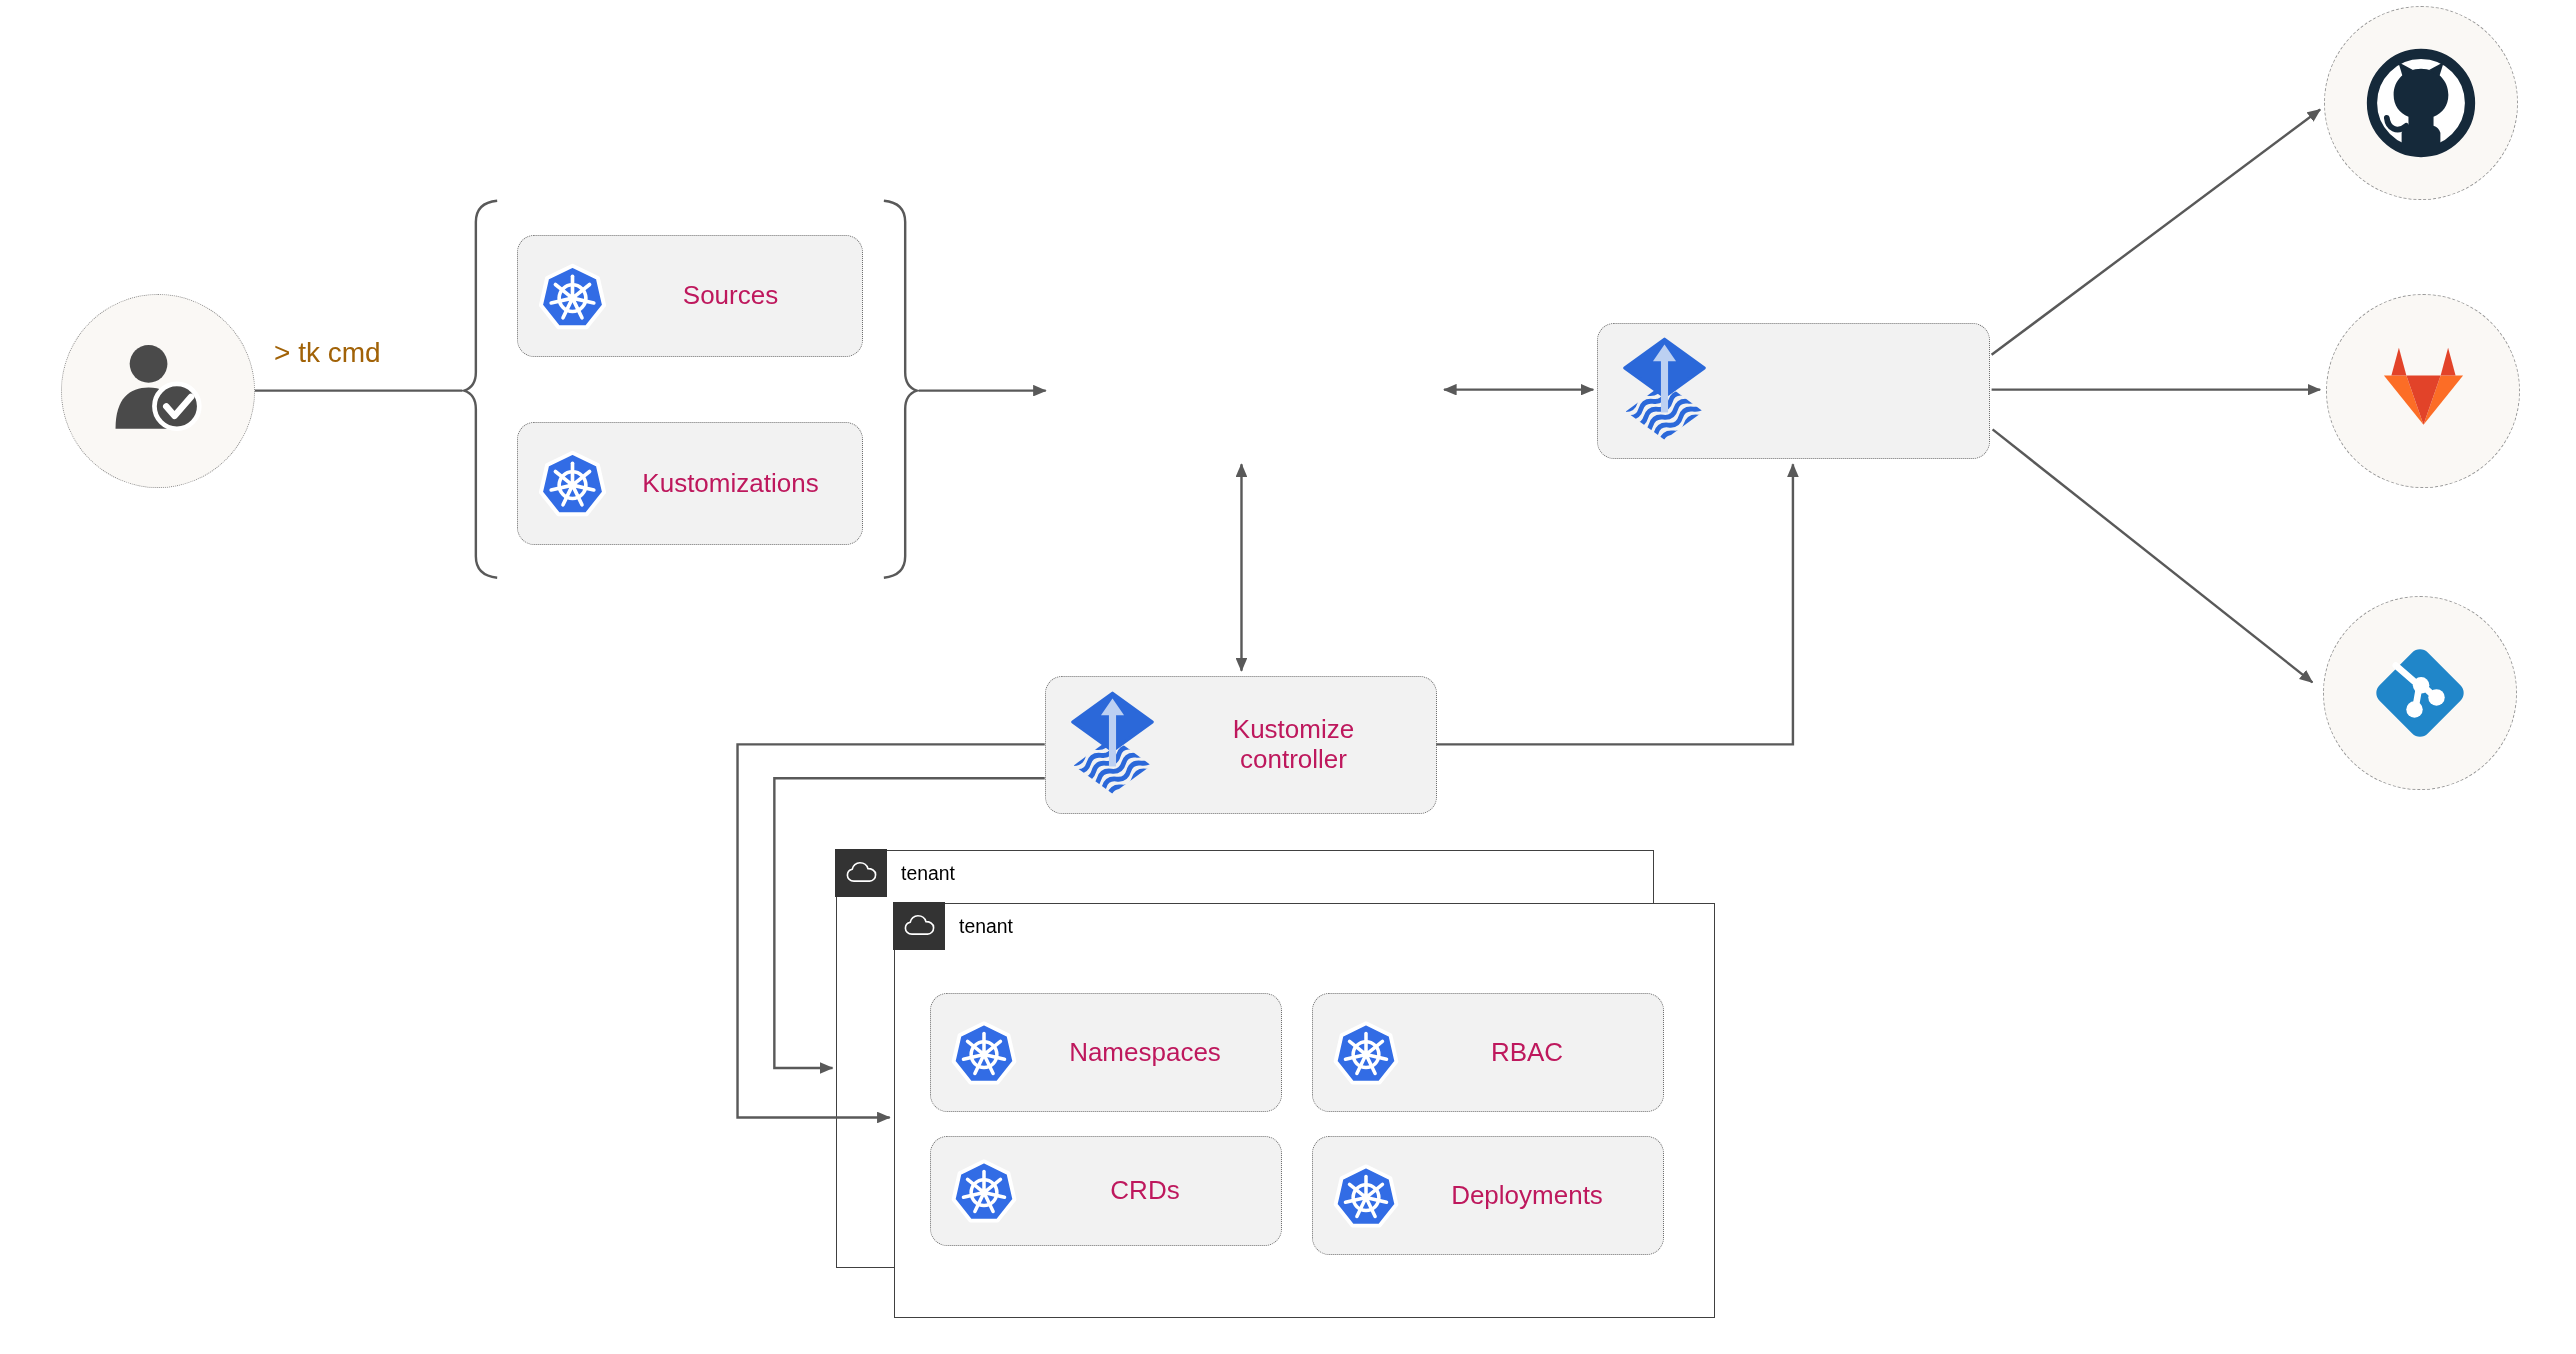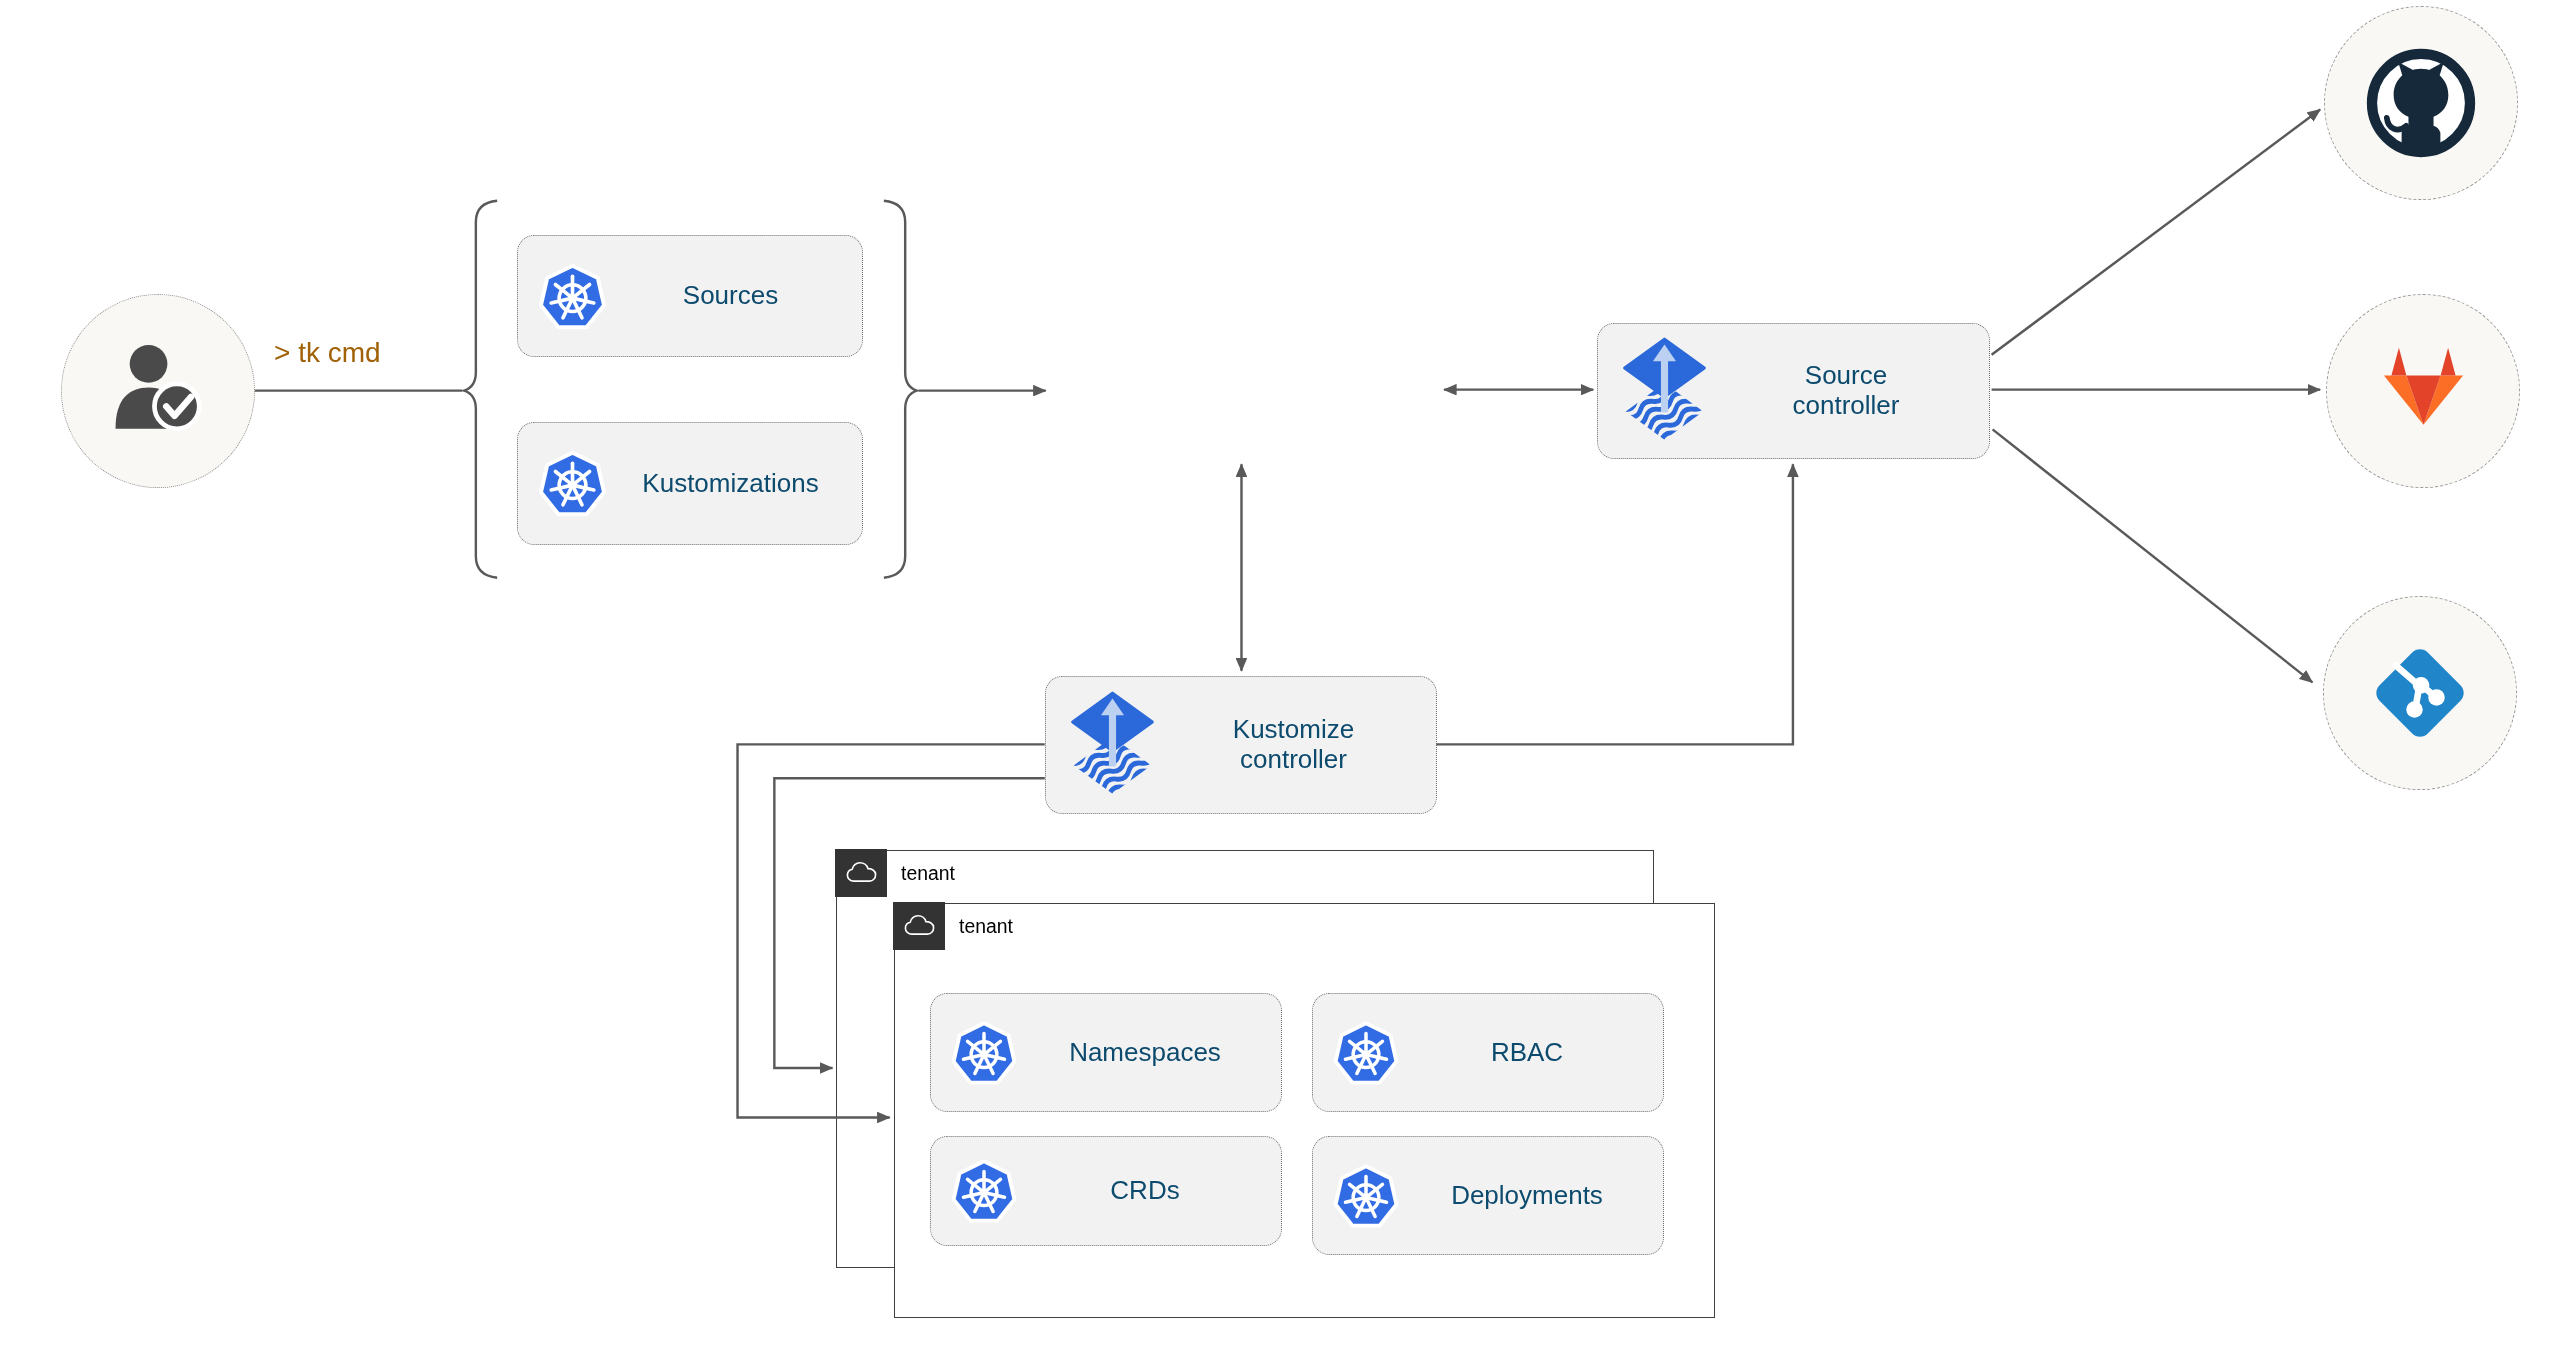--- a/index.html
+++ b/index.html
@@ -8,21 +8,21 @@
     font-family:"Liberation Sans", sans-serif;color:#000;overflow:hidden;
   }
   
   svg.wires{position:absolute;left:0;top:0;width:2576px;height:1355px;z-index:10;pointer-events:none;}
 
   
   .node{
     position:absolute;background:#f2f2f2;border:1.9px dotted #707070;border-radius:17.4px;
     display:flex;align-items:center;box-sizing:border-box;padding:0 13.6px;z-index:3;
   }
-  .node-label{flex:1;text-align:center;font-size:26px;line-height:1.15;color:#0c4a6e;}
+  .node-label{flex:1;text-align:center;font-size:26px;line-height:1.15;color:#be185d;}
   .node-label span{display:inline-block;}
   .narrow .node-label span{max-width:170px;}
   .icon{flex:0 0 auto;display:block;}
 
   
   .tenant{position:absolute;background:#ffffff;border:1.9px solid #404040;box-sizing:border-box;}
   .tenant.outer{z-index:1;}
   .tenant.inner{z-index:2;}
   .tenant-tab{
     position:absolute;top:-1.9px;left:-1.9px;width:52px;height:48px;background:#333333;
@@ -150,21 +150,20 @@
         <use href="#k8s"></use>
       </svg>
     <div class="node-label"><span>Kustomizations</span></div>
   </div>
 
 
   <div class="node narrow" style="left:1597px;top:323px;width:393px;height:136px;">
     <svg class="icon" width="105" height="109" viewBox="0 0 108 112">
         <use href="#flux"></use>
       </svg>
-    <div class="node-label"><span>Source controller</span></div>
   </div>
 
   <div class="node narrow" style="left:1045px;top:676px;width:392px;height:138px;">
     <svg class="icon" width="105" height="109" viewBox="0 0 108 112">
         <use href="#flux"></use>
       </svg>
     <div class="node-label"><span>Kustomize controller</span></div>
   </div>
 
   <div class="tenant outer" style="left:836px;top:850px;width:818px;height:418px;">

